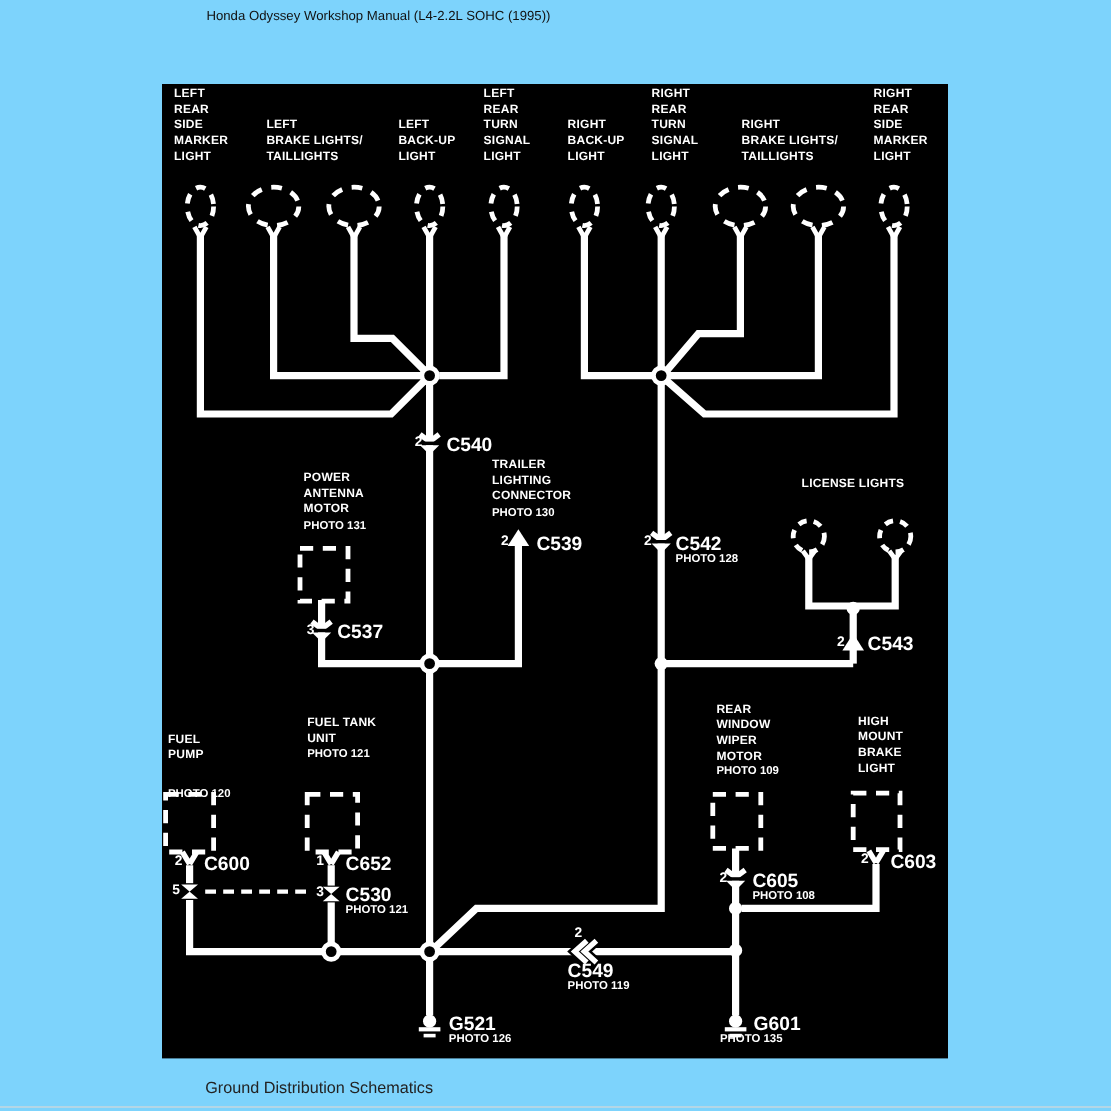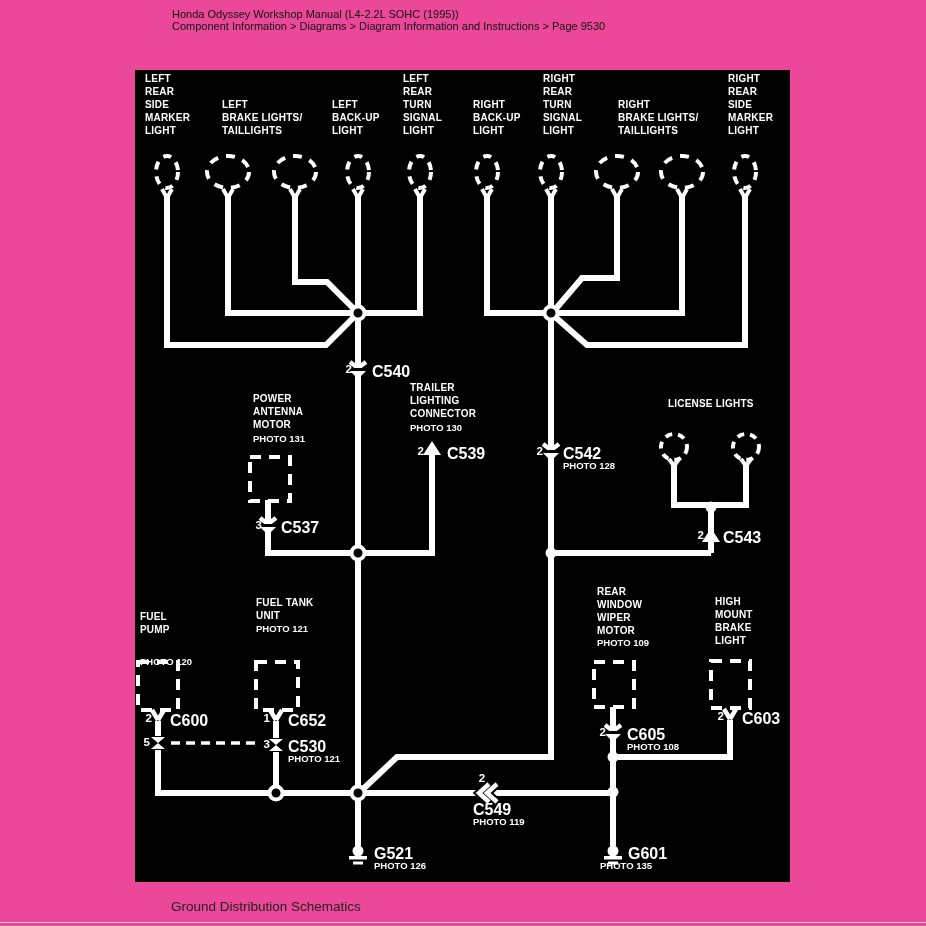--- a/index.html
+++ b/index.html
@@ -1,37 +1,36 @@
 <!DOCTYPE html>
 <html><head>
 <meta charset="utf-8">
 <style>
   html,body{margin:0;padding:0;background:#fff;}
-  .page{position:relative;width:926px;height:926px;background:#ec4899;overflow:hidden;
+  .page{position:relative;width:926px;height:926px;background:#7dd3fc;overflow:hidden;
         font-family:"Liberation Sans", sans-serif;}
   .breadcrumb{position:absolute;left:172px;top:9px;font-size:11px;line-height:11.5px;color:#111;}
   .breadcrumb div{white-space:nowrap;}
   .panel{position:absolute;left:135px;top:70px;width:655px;height:812px;background:#000;}
   .panel svg{position:absolute;left:0;top:0;}
   .lbl{position:absolute;color:#fff;font-weight:bold;font-size:10px;line-height:13px;
        letter-spacing:.2px;white-space:pre-line;}
   .pin{position:absolute;color:#fff;font-weight:bold;font-size:11.5px;width:14px;text-align:right;}
   .cname{position:absolute;color:#fff;font-weight:bold;font-size:16px;white-space:nowrap;}
   .photo{position:absolute;color:#fff;font-weight:bold;font-size:9.5px;white-space:nowrap;}
   .footer{position:absolute;left:171px;top:899px;font-size:13.5px;color:#222;}
   .divider{position:absolute;left:0;top:922px;width:926px;height:1px;background:#d7d7d7;}
 </style>
 </head>
 <body>
 
 <div class="page">
 
   <div class="breadcrumb">
     <div>Honda Odyssey Workshop Manual (L4-2.2L SOHC (1995))</div>
-    <div>Component Information &gt; Diagrams &gt; Diagram Information and Instructions &gt; Page 9530</div>
   </div>
 
   <div class="panel">
 
     <svg width="655" height="812" viewBox="135 70 655 812" xmlns="http://www.w3.org/2000/svg">
 
       <g stroke="#fff" stroke-width="6" fill="none">
         <path d="M167,196 V345 H326 L358,313"></path>
         <path d="M228,196 V313 H350"></path>
         <path d="M295,196 V282 H327 L357,312"></path>

